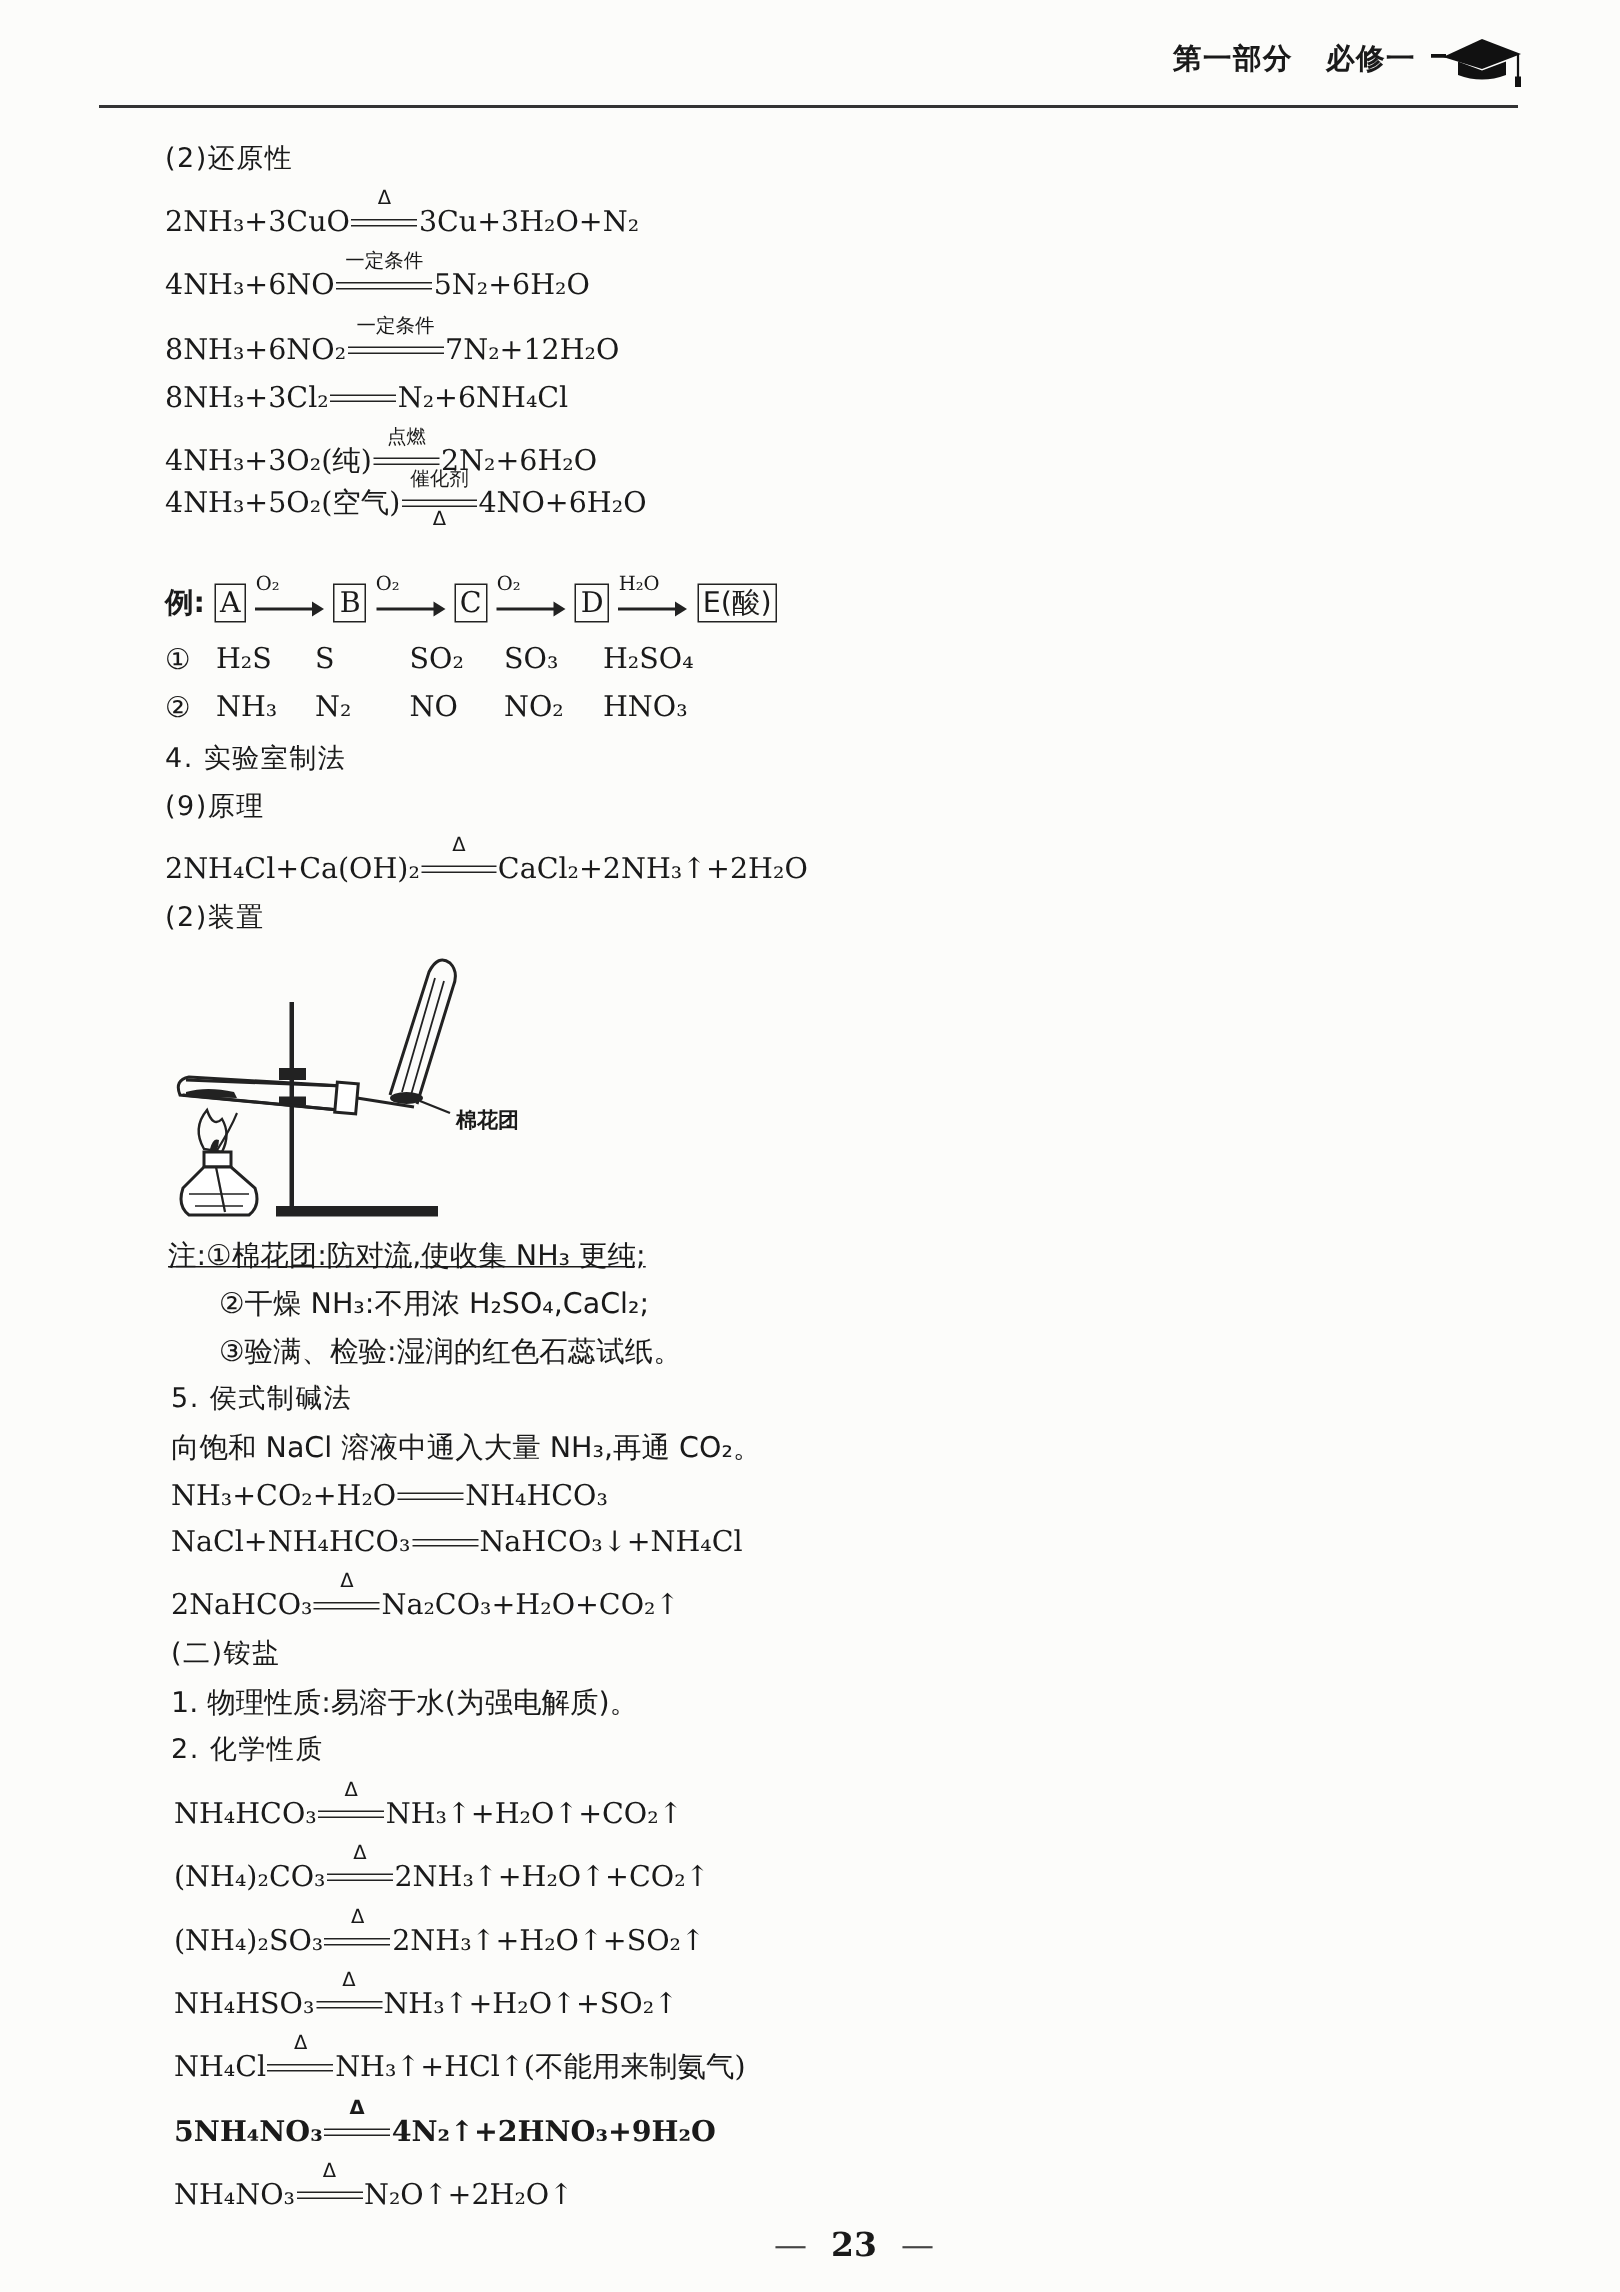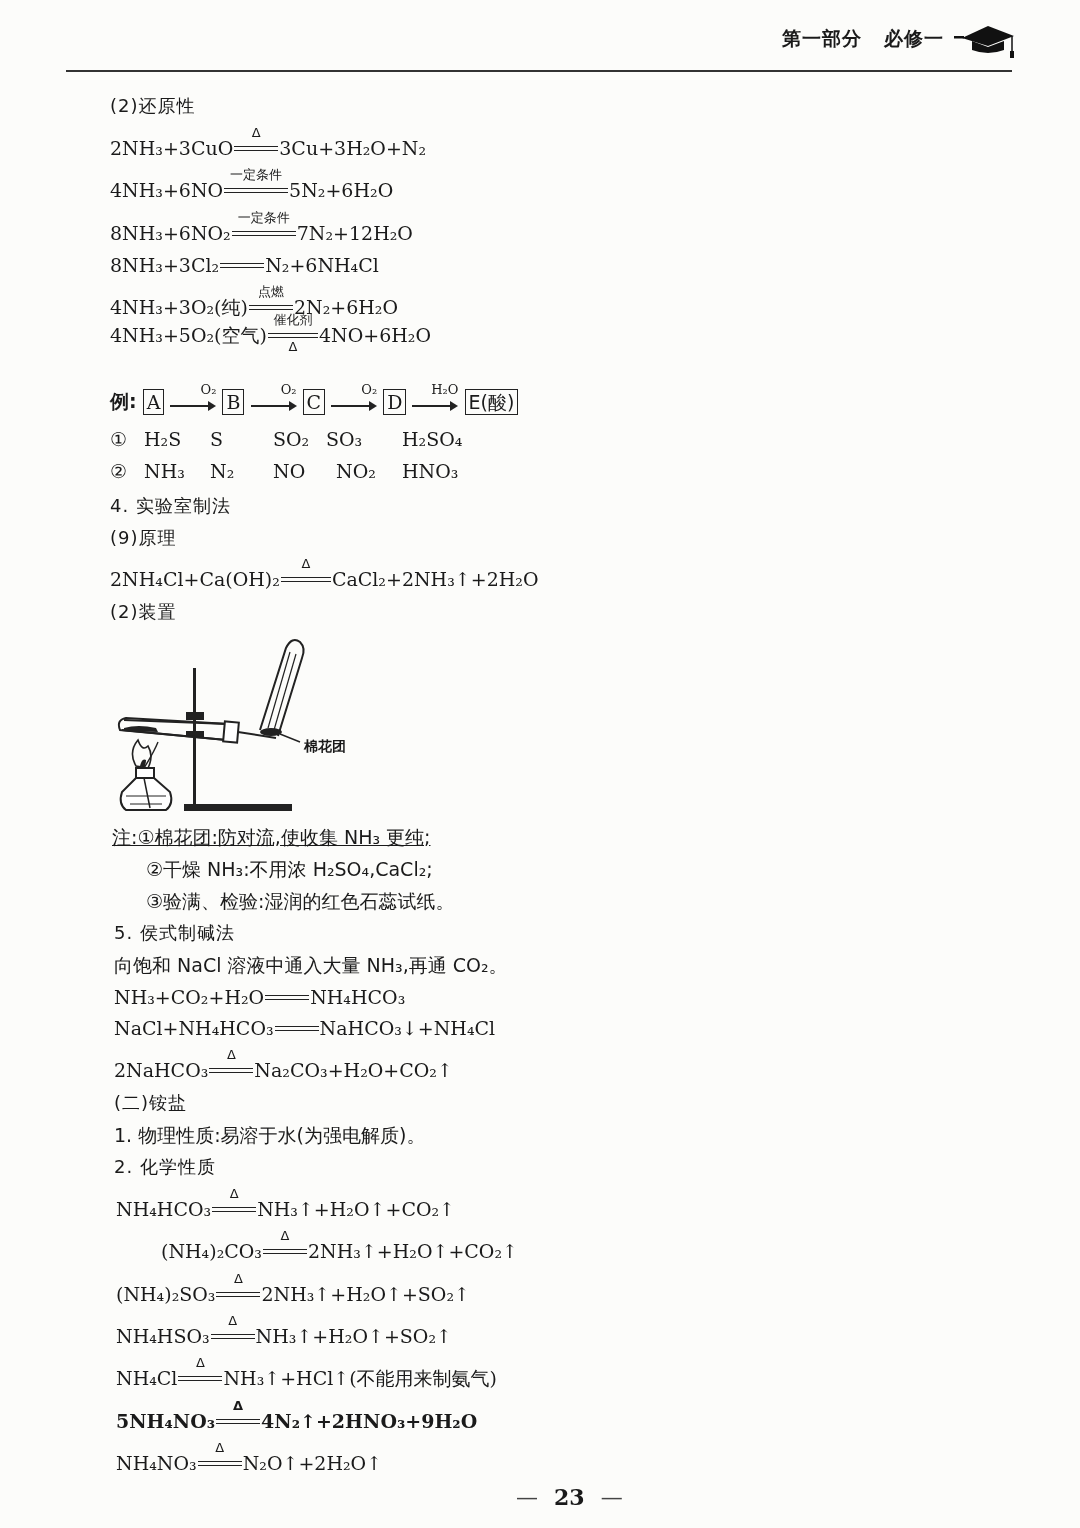--- a/index.html
+++ b/index.html
@@ -30,21 +30,21 @@
   .eq-sign .below { position: absolute; left: 0; right: 0; top: 18px; text-align: center;
     font-size: 13px; font-family: "DejaVu Sans", sans-serif; line-height: 14px; }
 
   .chain { position: absolute; left: 110px; top: 388px; height: 34px; font-size: 19px; white-space: nowrap; }
   .chain .lbl { display: inline-block; vertical-align: middle; font-family: "DejaVu Sans", sans-serif; font-weight: bold; }
   .chain .box { display: inline-block; vertical-align: middle; border: 1.5px solid #222; padding: 1px 3px; line-height: 22px; }
   .chain .arrow { display: inline-block; vertical-align: middle; position: relative; width: 46px; height: 28px; }
   .chain .arrow .shaft { position: absolute; left: 0; right: 6px; top: 17px; height: 1.5px; background: #222; }
   .chain .arrow .head { position: absolute; right: 0; top: 13px; width: 0; height: 0;
     border-left: 8px solid #222; border-top: 5px solid transparent; border-bottom: 5px solid transparent; }
-  .chain .arrow .cond { position: absolute; left: 0; right: 0; top: -6px; text-align: right; font-size: 13px; }
+  .chain .arrow .cond { position: absolute; left: 0; right: 0; top: -6px; text-align: left; font-size: 13px; }
 
   .row { position: absolute; left: 110px; font-size: 19px; white-space: nowrap; }
   .row span.cell { position: absolute; top: 0; }
 
   .apparatus { position: absolute; left: 108px; top: 628px; width: 270px; height: 190px; }
   .apparatus-label { position: absolute; left: 304px; top: 738px; font-family: "DejaVu Sans", sans-serif; font-size: 14px; font-weight: bold; }
 
   .note-indent { left: 146px; }
   .page-number { position: absolute; left: 500px; top: 1484px; font-size: 22px; font-weight: bold; font-family: "DejaVu Serif", serif; }
   .page-number .dash { font-weight: normal; color: #444; margin: 0 16px; }
@@ -98,21 +98,21 @@
   <span class="box">D</span>
   <span class="arrow"><span class="cond">H₂O</span><span class="shaft"></span><span class="head"></span></span>
   <span class="box cjk">E(酸)</span>
 </div>
 
 <div class="row" style="top:428px">
   <span class="cell" style="left:0">①</span>
   <span class="cell" style="left:34px">H₂S</span>
   <span class="cell" style="left:100px">S</span>
   <span class="cell" style="left:163px">SO₂</span>
-  <span class="cell" style="left:216px">SO₃</span>
+  <span class="cell" style="left:226px">SO₃</span>
   <span class="cell" style="left:292px">H₂SO₄</span>
 </div>
 <div class="row" style="top:460px">
   <span class="cell" style="left:0">②</span>
   <span class="cell" style="left:34px">NH₃</span>
   <span class="cell" style="left:100px">N₂</span>
   <span class="cell" style="left:163px">NO</span>
   <span class="cell" style="left:226px">NO₂</span>
   <span class="cell" style="left:292px">HNO₃</span>
 </div>
@@ -178,21 +178,21 @@
   <span>2NaHCO₃</span><span class="eq-sign"><span class="above">Δ</span><span class="bars"></span></span><span>Na₂CO₃+H₂O+CO₂↑</span>
 </div>
 
 <div class="line heading" style="top:1090px; left:114px;">(二)铵盐</div>
 <div class="line cjk" style="top:1122px; left:114px;">1. 物理性质:易溶于水(为强电解质)。</div>
 <div class="line heading" style="top:1154px; left:114px;">2. 化学性质</div>
 
 <div class="line" style="top:1196px; left:116px;">
   <span>NH₄HCO₃</span><span class="eq-sign"><span class="above">Δ</span><span class="bars"></span></span><span>NH₃↑+H₂O↑+CO₂↑</span>
 </div>
-<div class="line" style="top:1238px; left:116px;margin-left:45px;">
+<div class="line" style="top:1238px; left:116px;">
   <span>(NH₄)₂CO₃</span><span class="eq-sign"><span class="above">Δ</span><span class="bars"></span></span><span>2NH₃↑+H₂O↑+CO₂↑</span>
 </div>
 <div class="line" style="top:1281px; left:116px;">
   <span>(NH₄)₂SO₃</span><span class="eq-sign"><span class="above">Δ</span><span class="bars"></span></span><span>2NH₃↑+H₂O↑+SO₂↑</span>
 </div>
 <div class="line" style="top:1323px; left:116px;">
   <span>NH₄HSO₃</span><span class="eq-sign"><span class="above">Δ</span><span class="bars"></span></span><span>NH₃↑+H₂O↑+SO₂↑</span>
 </div>
 <div class="line" style="top:1365px; left:116px;">
   <span>NH₄Cl</span><span class="eq-sign"><span class="above">Δ</span><span class="bars"></span></span><span>NH₃↑+HCl↑(不能用来制氨气)</span>

